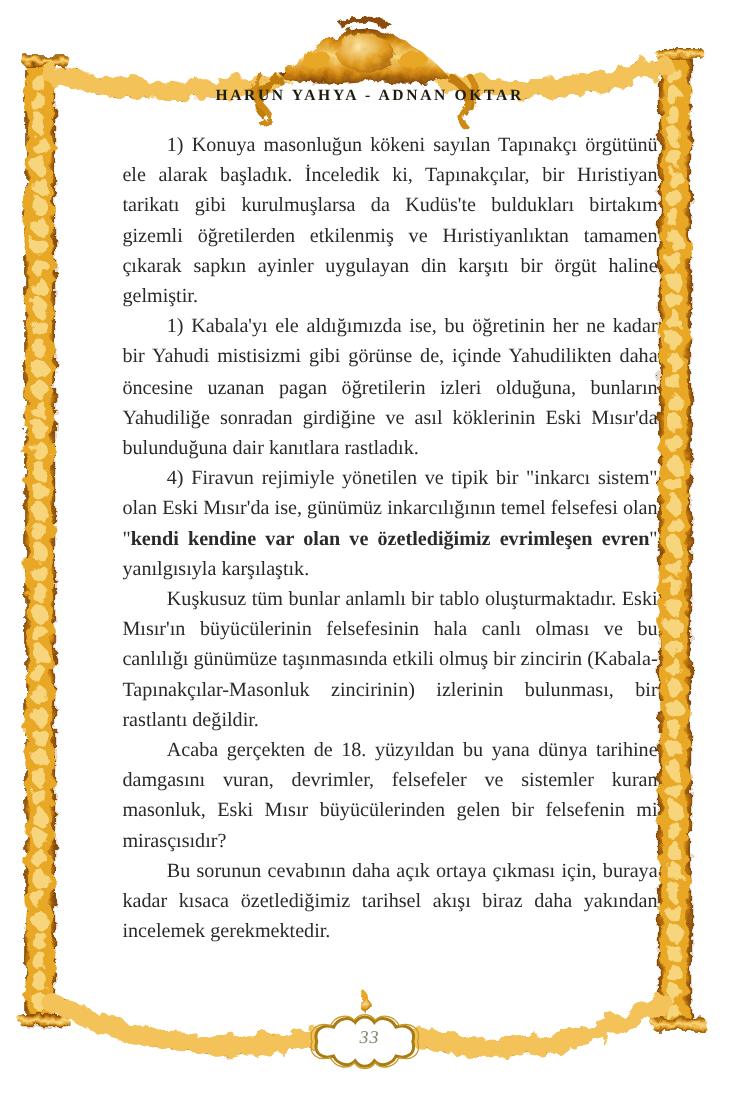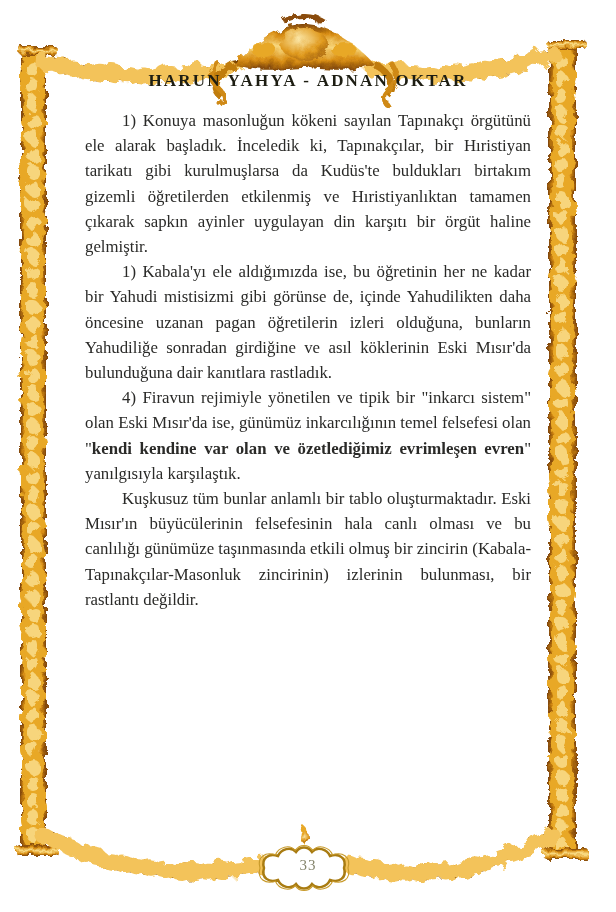--- a/index.html
+++ b/index.html
@@ -3,33 +3,33 @@
 <meta charset="utf-8">
 <style>
   html,body{margin:0;padding:0;background:#888;}
   .page{
     position:relative;width:616px;height:912px;background:#ffffff;
     overflow:hidden;font-family:"Liberation Serif","DejaVu Serif",serif;
   }
   .frame{position:absolute;left:0;top:0;z-index:1;}
   .header{
     position:absolute;top:71px;left:0;right:0;z-index:2;
-    text-align:center;font-size:17px;font-weight:600;
+    text-align:center;font-size:13px;font-weight:600;
     letter-spacing:2.2px;color:#1d1d12;
   }
   .text-block{
-    position:absolute;top:108px;left:85px;width:446px;z-index:2;
+    position:absolute;top:108px;left:102px;width:446px;z-index:2;
     font-size:16.8px;line-height:25.2px;color:#2a2a28;
     text-align:justify;
   }
   .text-block p{margin:0;text-indent:37px;}
   .text-block b{font-weight:bold;}
   .page-number{
     position:absolute;top:857px;left:0;right:0;z-index:3;
-    text-align:center;font-size:15px;color:#84846c;
+    text-align:center;font-style:italic;font-size:15px;color:#84846c;
     letter-spacing:1px;
   }
 </style>
 </head>
 <body>
 
 <div class="page">
 
   <svg class="frame" width="616" height="912" viewBox="0 0 616 912" aria-hidden="true">
     <defs>
@@ -115,17 +115,19 @@
     </g>
   </svg>
 
   <div class="header">HARUN YAHYA - ADNAN OKTAR</div>
 
   <main class="text-block">
     <p><span>1) Konuya masonluğun kökeni sayılan Tapınakçı örgütünü ele alarak başladık. İnceledik ki, Tapınakçılar, bir Hıristiyan tarikatı gibi kurulmuşlarsa da Kudüs'te buldukları birtakım gizemli öğretilerden etkilenmiş ve Hıristiyanlıktan tamamen çıkarak sapkın ayinler uygulayan din karşıtı bir örgüt haline gelmiştir.</span></p>
     <p><span>1) Kabala'yı ele aldığımızda ise, bu öğretinin her ne kadar bir Yahudi mistisizmi gibi görünse de, içinde Yahudilikten daha öncesine uzanan pagan öğretilerin izleri olduğuna, bunların Yahudiliğe sonradan girdiğine ve asıl köklerinin Eski Mısır'da bulunduğuna dair kanıtlara rastladık.</span></p>
     <p><span>4) Firavun rejimiyle yönetilen ve tipik bir "inkarcı sistem" olan Eski Mısır'da ise, günümüz inkarcılığının temel felsefesi olan "</span><b>kendi kendine var olan ve özetlediğimiz evrimleşen evren</b><span>" yanılgısıyla karşılaştık.</span></p>
     <p><span>Kuşkusuz tüm bunlar anlamlı bir tablo oluşturmaktadır. Eski Mısır'ın büyücülerinin felsefesinin hala canlı olması ve bu canlılığı günümüze taşınmasında etkili olmuş bir zincirin (Kabala-Tapınakçılar-Masonluk zincirinin) izlerinin bulunması, bir rastlantı değildir.</span></p>
+    <p><span>Acaba gerçekten de 18. yüzyıldan bu yana dünya tarihine damgasını vuran, devrimler, felsefeler ve sistemler kuran masonluk, Eski Mısır büyücülerinden gelen bir felsefenin mi mirasçısıdır?</span></p>
+    <p><span>Bu sorunun cevabının daha açık ortaya çıkması için, buraya kadar kısaca özetlediğimiz tarihsel akışı biraz daha yakından incelemek gerekmektedir.</span></p>
   </main>
 
   <div class="page-number">33</div>
 
 </div>
 
 </body></html>

